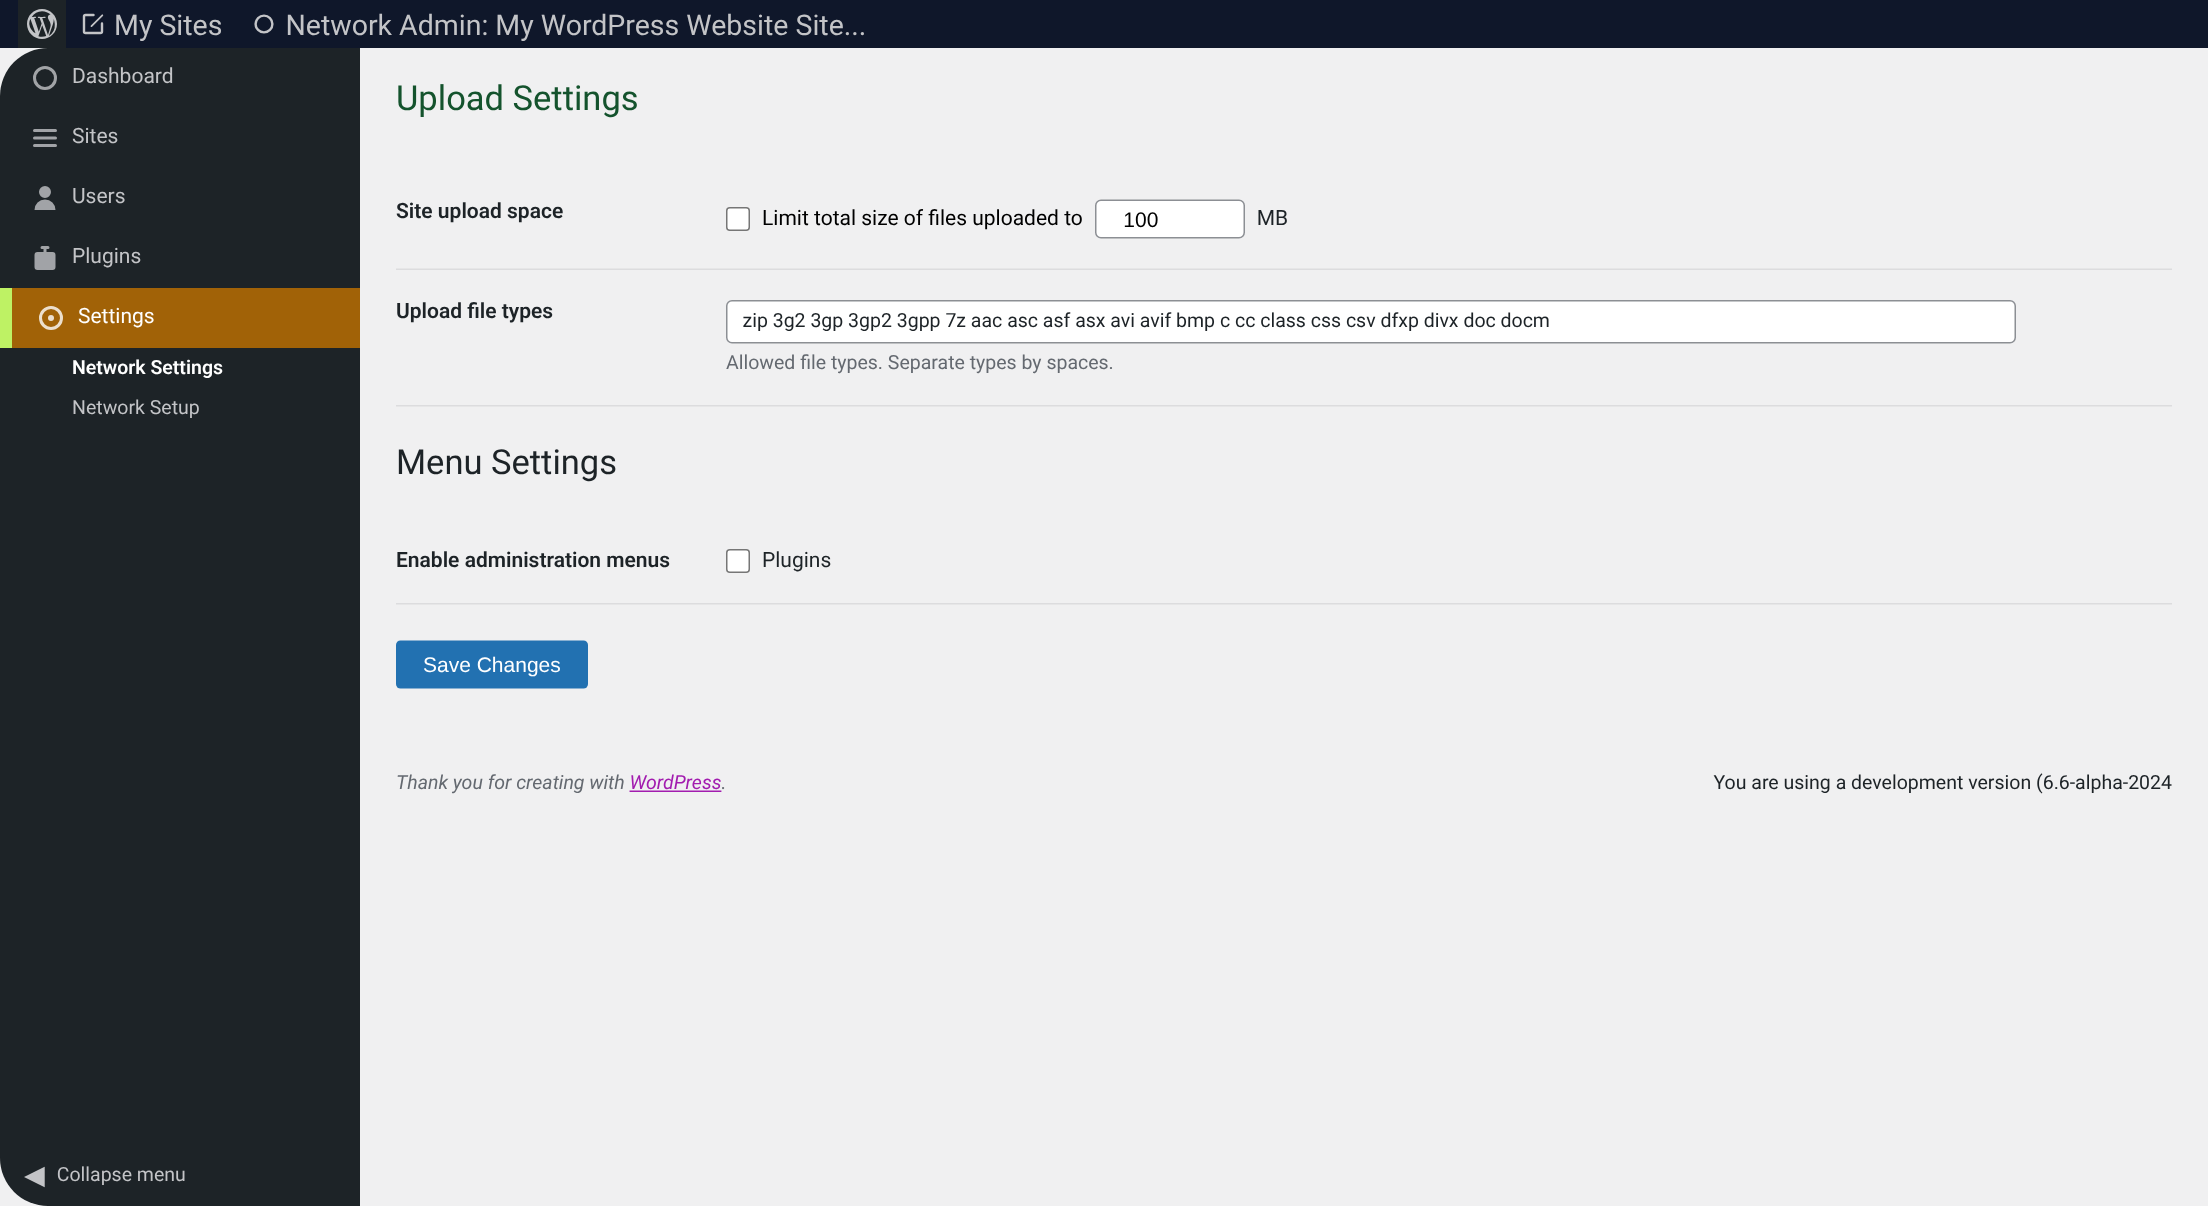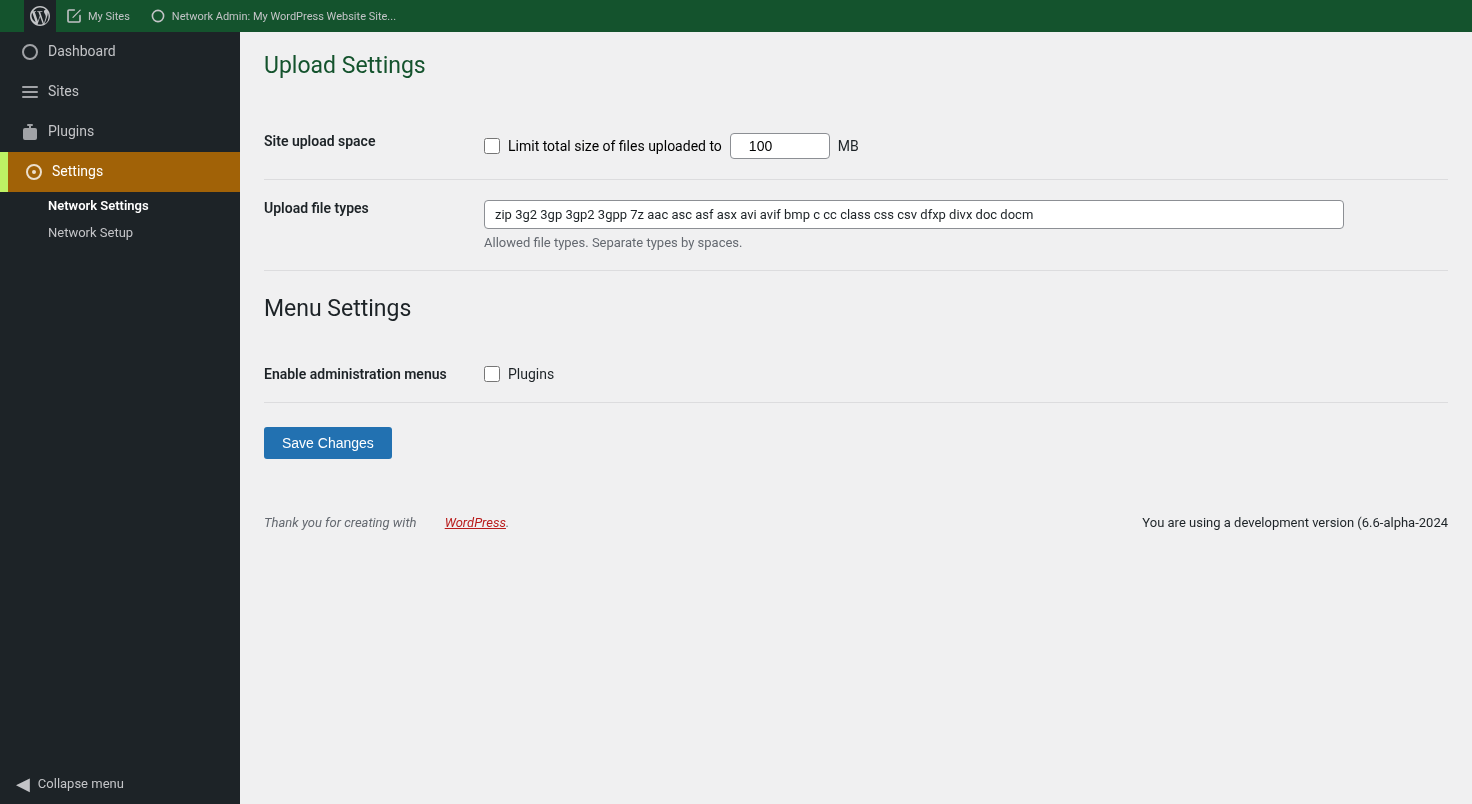--- a/index.html
+++ b/index.html
@@ -1,28 +1,28 @@
 <!DOCTYPE html>
 <html><head>
   <meta charset="utf-8">
   <style>
     * { box-sizing: border-box; margin: 0; padding: 0; }
     body { font-family: -apple-system, BlinkMacSystemFont, "Segoe UI", Roboto, sans-serif; font-size: 14px; background: #f0f0f1; display: flex; flex-direction: column; height: 804px; width: 1472px; overflow: hidden; }
 
     
     .admin-bar {
-      background: #14532d;
+      background: #0f172a;
       color: #c3c4c7;
       height: 32px;
       display: flex;
       align-items: center;
-      padding: 0 24px;
+      padding: 0 12px;
       gap: 0;
       flex-shrink: 0;
-      font-size: 11px;
+      font-size: 19px;
     }
     .admin-bar-item {
       display: flex;
       align-items: center;
       gap: 6px;
       padding: 0 10px;
       height: 100%;
       color: #c3c4c7;
       cursor: pointer;
       white-space: nowrap;
@@ -32,21 +32,21 @@
       height: 32px;
       display: flex;
       align-items: center;
       justify-content: center;
       background: #1d2327;
       color: #c3c4c7;
       font-size: 18px;
     }
 
     
-    .layout { display: flex; flex: 1; overflow: hidden; }
+    .layout { display: flex; flex: 1; overflow: hidden; border-radius: 32px; }
 
     
     .sidebar {
       width: 240px;
       background: #1d2327;
       color: #c3c4c7;
       flex-shrink: 0;
       overflow-y: auto;
       display: flex;
       flex-direction: column;
@@ -229,21 +229,21 @@
     .footer-text {
       margin-top: 40px;
       padding-top: 16px;
       color: #646970;
       font-size: 13px;
       font-style: italic;
       display: flex;
       justify-content: space-between;
       align-items: center;
     }
-    .footer-text a { color: #b91c1c; text-decoration: underline; font-style: italic; margin-left: 25px; }
+    .footer-text a { color: #a21caf; text-decoration: underline; font-style: italic; }
     .footer-right { font-style: normal; color: #1d2327; font-size: 13px; }
 
     
     .svg-icon { width: 20px; height: 20px; fill: currentColor; }
   </style>
 </head>
 <body>
 
 <div class="admin-bar">
   <div class="admin-bar-wp-logo">
@@ -281,20 +281,28 @@
 
     <div class="sidebar-item">
       <span class="icon">
         <svg class="svg-icon" viewBox="0 0 20 20">
             <path d="M3 4a1 1 0 000 2h14a1 1 0 000-2H3zm0 5a1 1 0 000 2h14a1 1 0 000-2H3zm0 5a1 1 0 000 2h14a1 1 0 000-2H3z"></path>
           </svg>
       </span>
       <span>Sites</span>
     </div>
 
+    <div class="sidebar-item">
+      <span class="icon">
+        <svg class="svg-icon" viewBox="0 0 20 20">
+            <path d="M10 10a4 4 0 100-8 4 4 0 000 8zm-7 8a7 7 0 1114 0H3z"></path>
+          </svg>
+      </span>
+      <span>Users</span>
+    </div>
 
 
     <div class="sidebar-item">
       <span class="icon">
         <svg class="svg-icon" viewBox="0 0 20 20">
             <path d="M8 2a1 1 0 000 2h1v2H5a2 2 0 00-2 2v8a2 2 0 002 2h10a2 2 0 002-2V8a2 2 0 00-2-2h-4V4h1a1 1 0 000-2H8z"></path>
           </svg>
       </span>
       <span>Plugins</span>
     </div>

